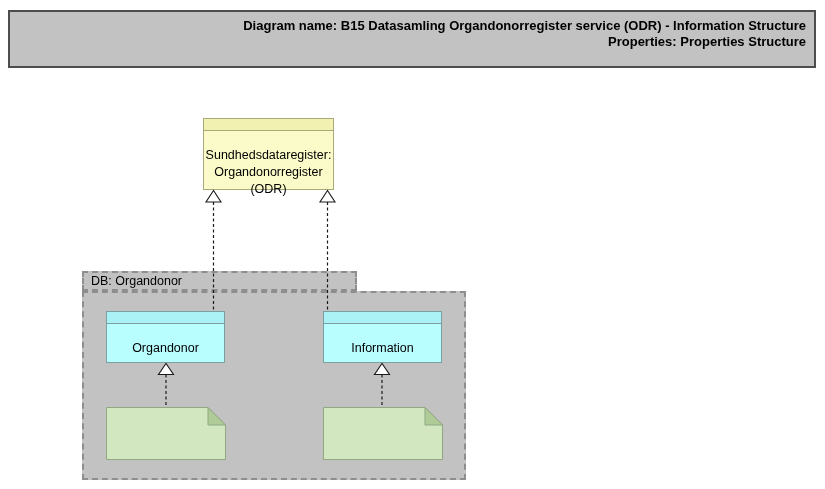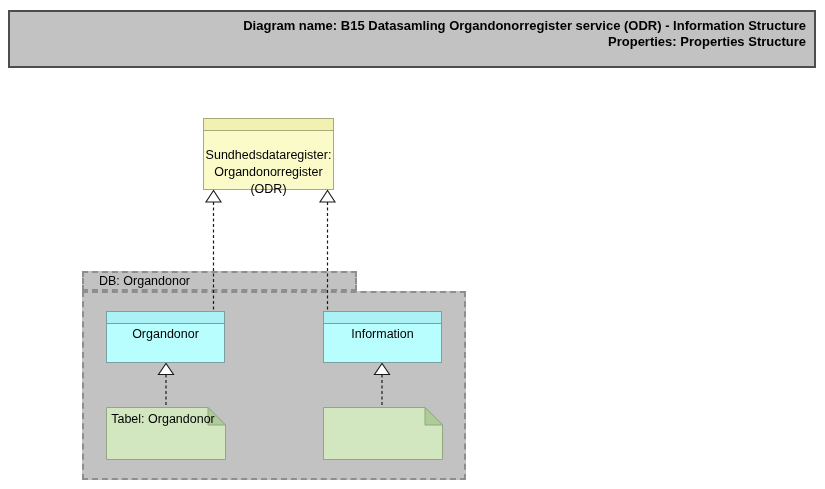--- a/index.html
+++ b/index.html
@@ -34,36 +34,36 @@
   .service-band {
     height: 12px; background: #f1f1b2; border-bottom: 1px solid #a9a97c;
   }
   .service-label { padding-top: 16px; line-height: 17px; }
   .service-label span { display: block; }
 
   
   .group-tab {
     position: absolute; left: 82px; top: 271px; width: 275px; height: 20px;
     background: #c2c2c2; border: 2px dashed #8e8e8e;
-    font-size: 12.5px; line-height: 17px; padding-left: 15px;
+    font-size: 12.5px; line-height: 17px; padding-left: 7px;
   }
   .group-body {
     position: absolute; left: 82px; top: 291px; width: 384px; height: 189px;
     background: #c2c2c2; border: 2px dashed #8e8e8e;
   }
 
   
   .entity-node {
     width: 119px; height: 52px; top: 311px;
     background: #b9feff; border: 1px solid #7c9fa1;
   }
   .entity-1 { left: 106px; }
   .entity-2 { left: 323px; }
   .entity-band { height: 12px; background: #aaf2f5; border-bottom: 1px solid #7c9fa1; }
-  .entity-label { padding-top: 2px; line-height: 16px; }
+  .entity-label { padding-top: 16px; line-height: 16px; }
 
   
   .table-note { width: 120px; height: 53px; top: 407px; }
   .table-1 { left: 106px; }
   .table-2 { left: 323px; }
   .table-note svg { position: absolute; left: 0; top: 0; }
   .table-label {
     position: absolute; left: 0; right: 6px; top: 5px;
     text-align: center; font-size: 12.5px; line-height: 15px;
   }
@@ -105,21 +105,20 @@
   <div class="node entity-node entity-2">
     <div class="entity-band"></div>
     <div class="entity-label">Information</div>
   </div>
 
   <div class="node table-note table-1">
     <svg width="120" height="53" viewBox="0 0 120 53">
       <path d="M0.5,0.5 H102 L119.5,18 V52.5 H0.5 Z" fill="#d2e7c0" stroke="#8fa882" stroke-width="1"></path>
       <path d="M102,0.5 V18 H119.5 Z" fill="#afcb98" stroke="#8fa882" stroke-width="1"></path>
     </svg>
-    <div class="table-label">Tabel: Organdonor</div>
   </div>
   <div class="node table-note table-2">
     <svg width="120" height="53" viewBox="0 0 120 53">
       <path d="M0.5,0.5 H102 L119.5,18 V52.5 H0.5 Z" fill="#d2e7c0" stroke="#8fa882" stroke-width="1"></path>
       <path d="M102,0.5 V18 H119.5 Z" fill="#afcb98" stroke="#8fa882" stroke-width="1"></path>
     </svg>
   </div>
 
   <svg class="connector-layer" width="825" height="489" viewBox="0 0 825 489">
 

